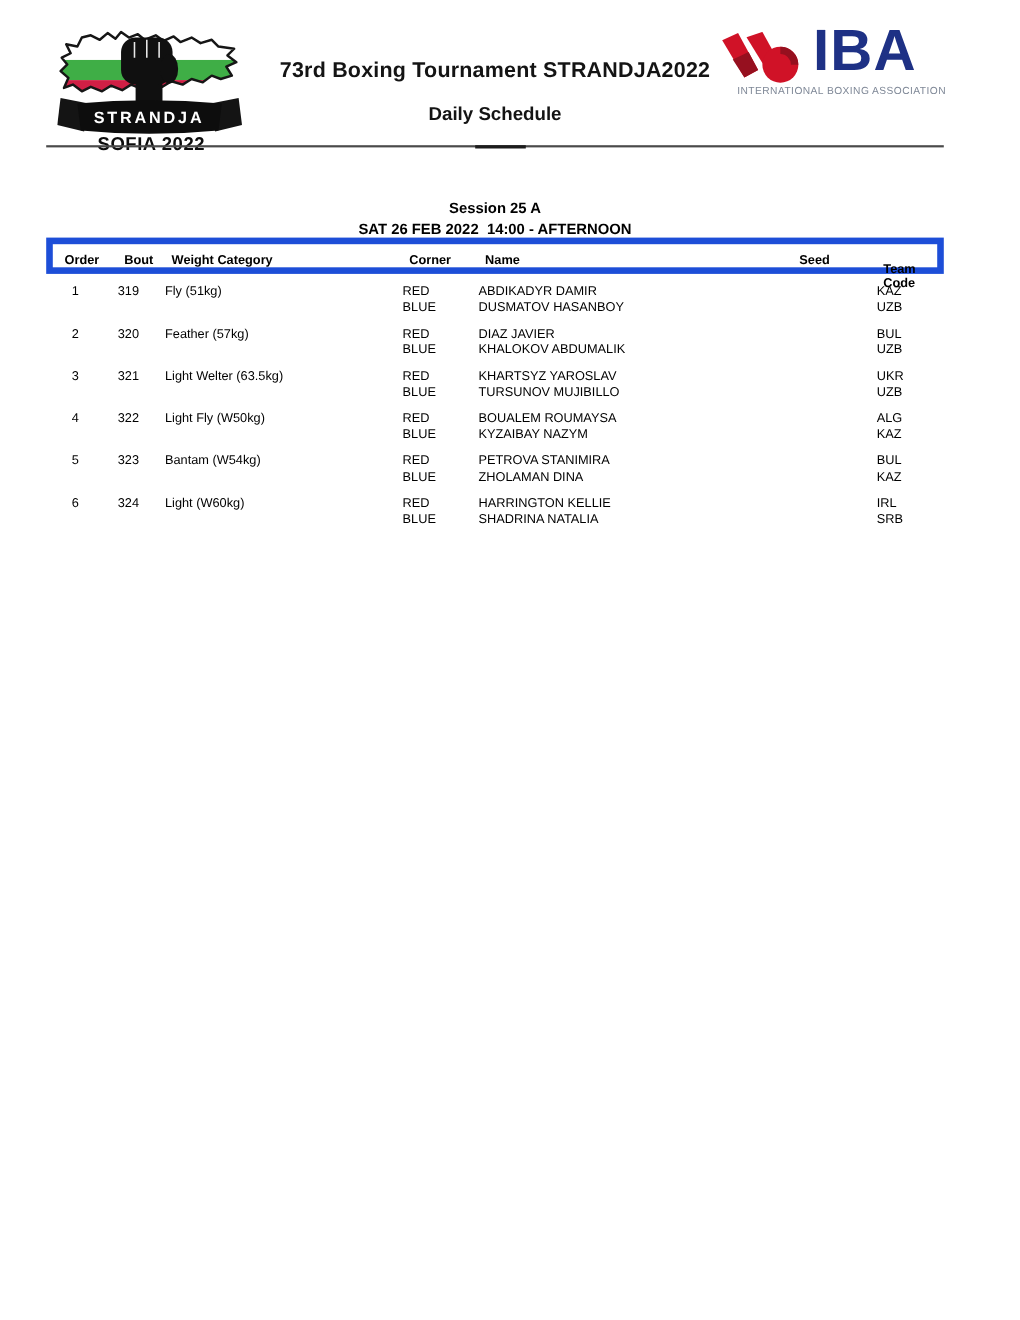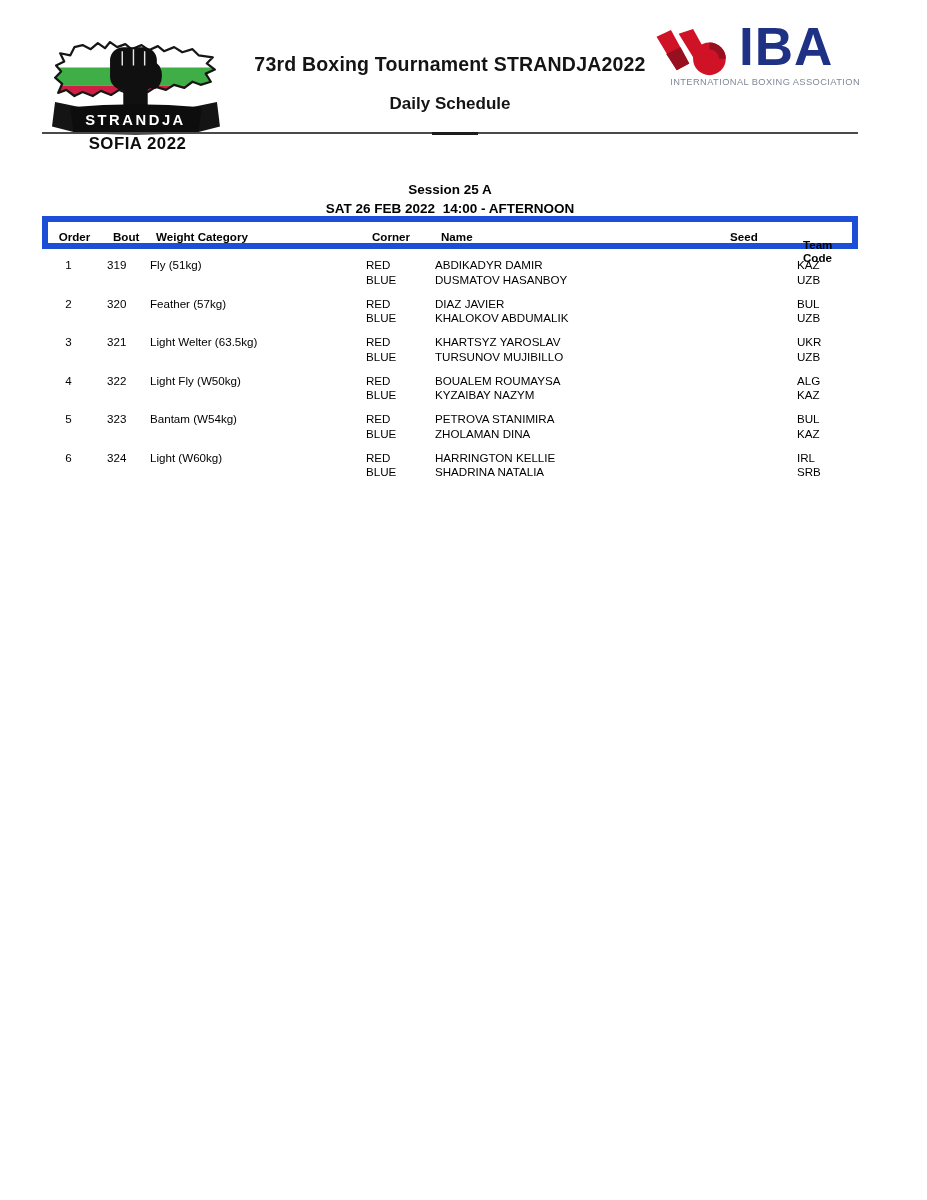--- a/index.html
+++ b/index.html
@@ -5,21 +5,21 @@
   html,body{margin:0;padding:0;background:#e9e9e9;}
   .page{
     position:relative;
     width:927px;height:1200px;
     background:#ffffff;
     font-family:"Liberation Sans", sans-serif;
     color:#111;
     overflow:hidden;
   }
   
-  .strandja-logo{position:absolute;left:52px;top:39px;width:168px;height:114px;}
+  .strandja-logo{position:absolute;left:52px;top:26px;width:168px;height:114px;}
   .doc-title{
     position:absolute;left:42px;top:52px;width:816px;
     text-align:center;font-size:19.5px;font-weight:bold;line-height:24px;
     letter-spacing:.2px;color:#141414;
   }
   .doc-subtitle{
     position:absolute;left:42px;top:94px;width:816px;
     text-align:center;font-size:17px;font-weight:bold;line-height:20px;color:#141414;
   }
   .iba-logo{position:absolute;left:653px;top:28px;width:207px;height:64px;}
@@ -51,21 +51,21 @@
     font-size:11.6px;font-weight:bold;color:#000;
   }
   .thead-box .c{line-height:29px;}
   .thead-box .c.two-line{line-height:13.2px;padding-top:16px;white-space:pre-line;}
   .c{position:absolute;top:0;white-space:nowrap;}
   .c-order{left:0;width:53px;text-align:center;}
   .c-bout{left:65px;}
   .c-weight{left:108px;}
   .c-corner{left:308px;margin-left:16px;}
   .c-name{left:393px;}
-  .c-seed{left:682px;width:73px;text-align:left;}
+  .c-seed{left:656px;width:73px;text-align:center;}
   .c-team{left:755px;}
   .rows{position:absolute;left:42px;top:258px;width:816px;font-size:11.6px;color:#000;}
   .bout{position:relative;height:29px;margin-bottom:9.6px;}
   .bout .c{line-height:14.5px;}
   .bout .line{line-height:14.5px;height:14.5px;}
   
   .ribbon-text{font-family:"Liberation Sans",sans-serif;font-weight:bold;}
 </style>
 </head>
 <body>

